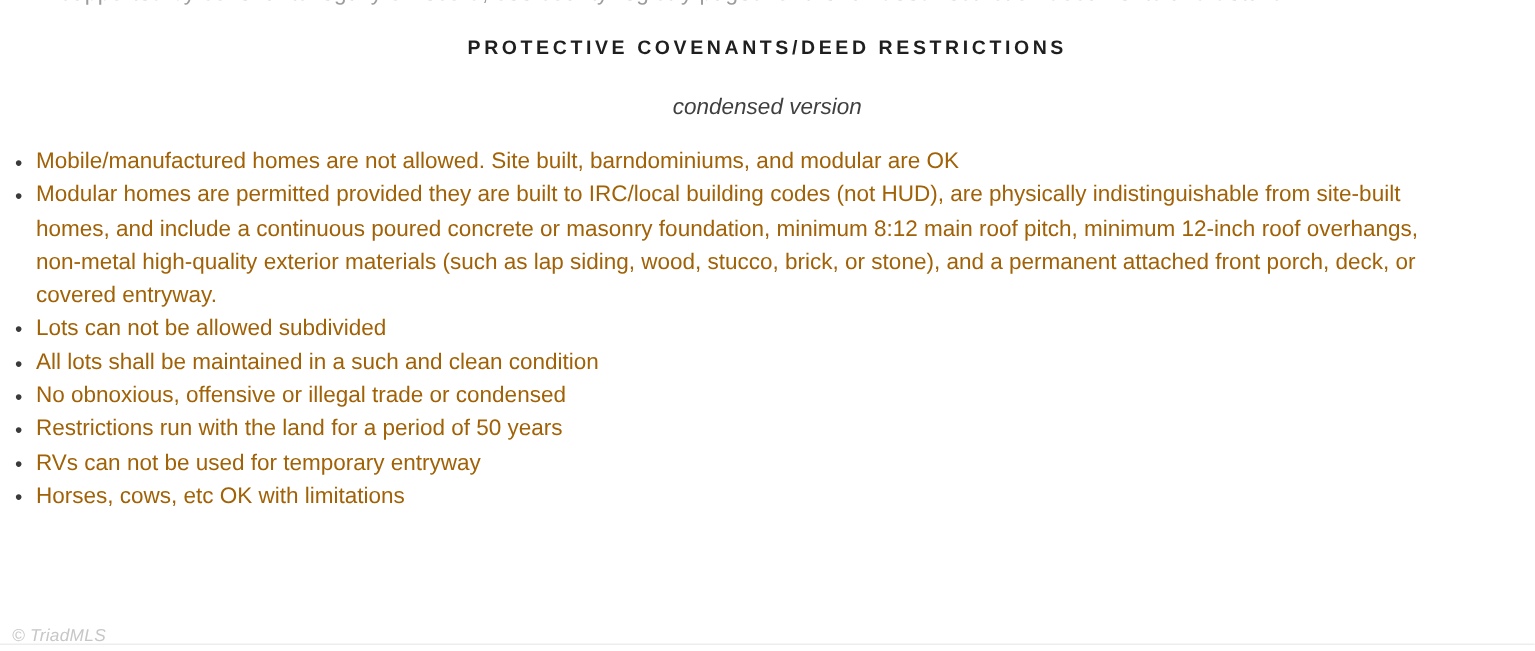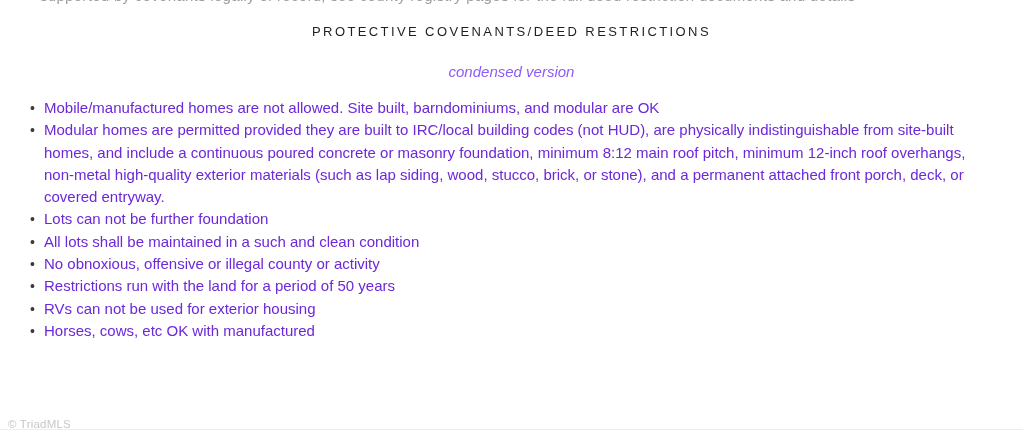--- a/index.html
+++ b/index.html
@@ -35,62 +35,63 @@
     color: #9d9d9d;
     letter-spacing: 0.3px;
     white-space: nowrap;
   }
   .doc-title {
     position: absolute;
     top: 24px; left: 0;
     width: 100%;
     text-align: center;
     font-size: 13px;
-    font-weight: normal;
+    font-weight: bold;
     letter-spacing: 2.4px;
     color: #1f1f1f;
     white-space: nowrap;
   }
   .doc-subtitle {
     position: absolute;
     top: 63px; left: 0;
     width: 100%;
     text-align: center;
     font-style: italic;
     font-size: 15px;
-    color: #8b5cf6;
+    color: #404040;
   }
   .covenants-list {
     position: absolute;
     top: 97px;
-    left: 44px;
+    left: 24px;
     width: 930px;
     list-style: none;
     font-size: 15px;
     line-height: 22.3px;
-    color: #6d28d9;
+    color: #a16207;
   }
   .covenants-list li {
     position: relative;
   }
   .covenants-list li::before {
     content: "\2022";
     position: absolute;
     left: -14px;
     top: 0;
     font-size: 14px;
     color: #3a3a3a;
   }
   .watermark {
     position: absolute;
     left: 8px;
     top: 418px;
     font-size: 11.5px;
     color: #c7c7c7;
     letter-spacing: 0.2px;
+    font-style: italic;
   }
   .bottom-rule {
     position: absolute;
     left: 0;
     top: 429px;
     width: 100%;
     height: 1px;
     background: #ededed;
   }
 </style>
@@ -103,25 +104,25 @@
     <span class="frag">supported by covenants legally of record; see county registry pages for the full deed restriction documents and details</span>
   </div>
 
   <h1 class="doc-title">PROTECTIVE COVENANTS/DEED RESTRICTIONS</h1>
 
   <div class="doc-subtitle">condensed version</div>
 
   <ul class="covenants-list">
     <li>Mobile/manufactured homes are not allowed. Site built, barndominiums, and modular are OK</li>
     <li>Modular homes are permitted provided they are built to IRC/local building codes (not HUD), are physically indistinguishable from site-built homes, and include a continuous poured concrete or masonry foundation, minimum 8:12 main roof pitch, minimum 12-inch roof overhangs, non-metal high-quality exterior materials (such as lap siding, wood, stucco, brick, or stone), and a permanent attached front porch, deck, or covered entryway.</li>
-    <li>Lots can not be further foundation</li>
+    <li>Lots can not be allowed subdivided</li>
     <li>All lots shall be maintained in a such and clean condition</li>
-    <li>No obnoxious, offensive or illegal county or activity</li>
+    <li>No obnoxious, offensive or illegal trade or condensed</li>
     <li>Restrictions run with the land for a period of 50 years</li>
-    <li>RVs can not be used for exterior housing</li>
-    <li>Horses, cows, etc OK with manufactured</li>
+    <li>RVs can not be used for temporary entryway</li>
+    <li>Horses, cows, etc OK with limitations</li>
   </ul>
 
   <div class="watermark">© TriadMLS</div>
 
   <div class="bottom-rule"></div>
 
 </div>
 
 </body></html>

